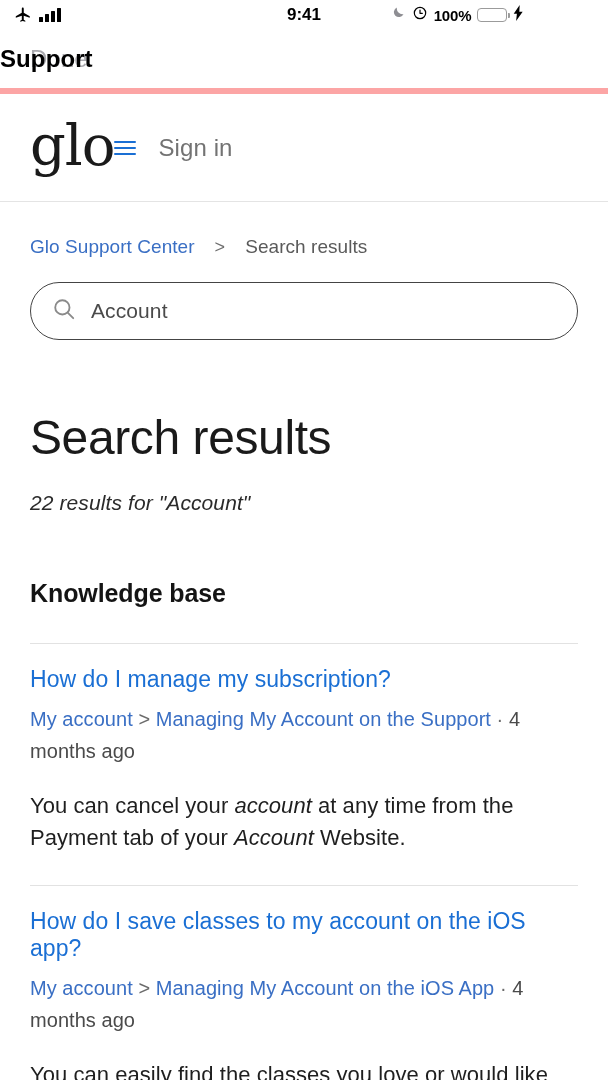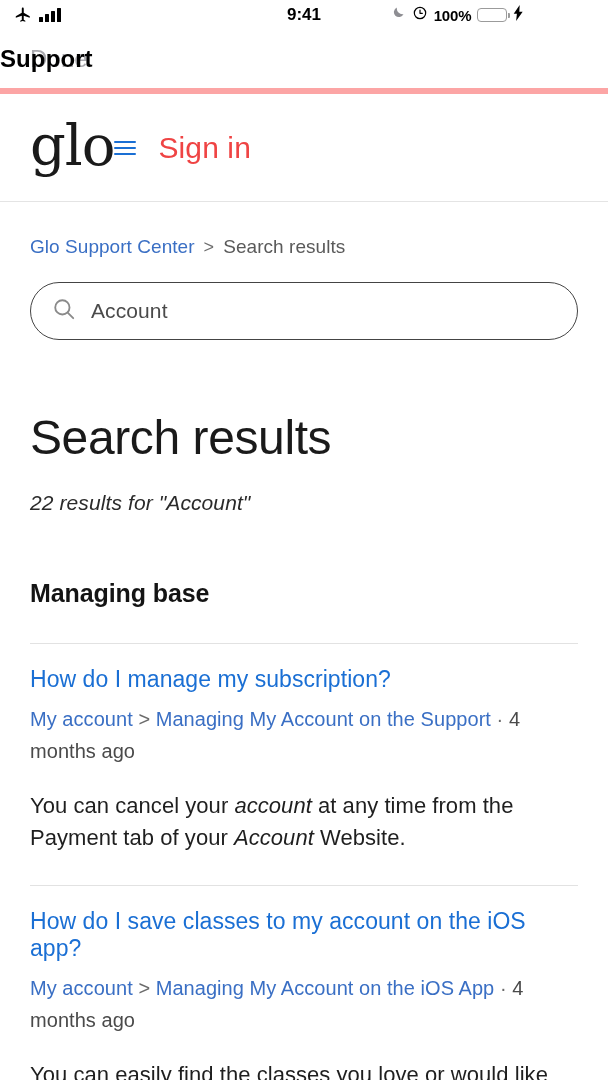--- a/index.html
+++ b/index.html
@@ -117,35 +117,35 @@
     user-select: none;
   }
   .header-right {
     display: flex;
     align-items: center;
     gap: 22px;
   }
   .hamburger { display: flex; flex-direction: column; gap: 4px; width: 22px; }
   .hamburger span { display:block; height: 2px; background: #1a6fd4; border-radius: 1px; }
   .sign-in {
-    font-size: 30px;
-    color: #ef4444;
+    font-size: 24px;
+    color: #737373;
     letter-spacing: 0.1px;
   }
 
   
   .content { padding: 0 30px; }
 
   .breadcrumb {
     margin-top: 34px;
     font-size: 19px;
     color: #5c5c5c;
     display: flex;
     align-items: baseline;
-    gap: 9px;
+    gap: 20px;
     letter-spacing: 0.05px;
     text-align: right;
   }
   .breadcrumb .crumb-link { color: #3a6fc4; }
   .breadcrumb .crumb-sep { color: #6e6e6e; font-size: 18px; }
   .breadcrumb .crumb-current { color: #5a5a5a; }
 
   .search-wrap {
     margin-top: 24px;
     height: 58px;
@@ -300,21 +300,21 @@
           <circle cx="10.5" cy="10.5" r="6.6"></circle>
           <path d="M15.4 15.4 20.5 20.5" stroke-linecap="round"></path>
         </svg>
       </span>
       <span class="search-value">Account</span>
     </div>
 
     <h1 class="page-title">Search results</h1>
     <div class="results-count">22 results for "Account"</div>
 
-    <h2 class="section-title">Managing base</h2>
+    <h2 class="section-title">Knowledge base</h2>
 
     <div class="divider"></div>
 
     <div class="result">
       <a class="result-title">How do I manage my subscription?</a>
       <div class="result-meta">
         <span class="meta-link">My account</span>
         <span class="meta-sep">&gt;</span>
         <span class="meta-link">Managing My Account on the Support</span>
         <span class="meta-dot">·</span>

